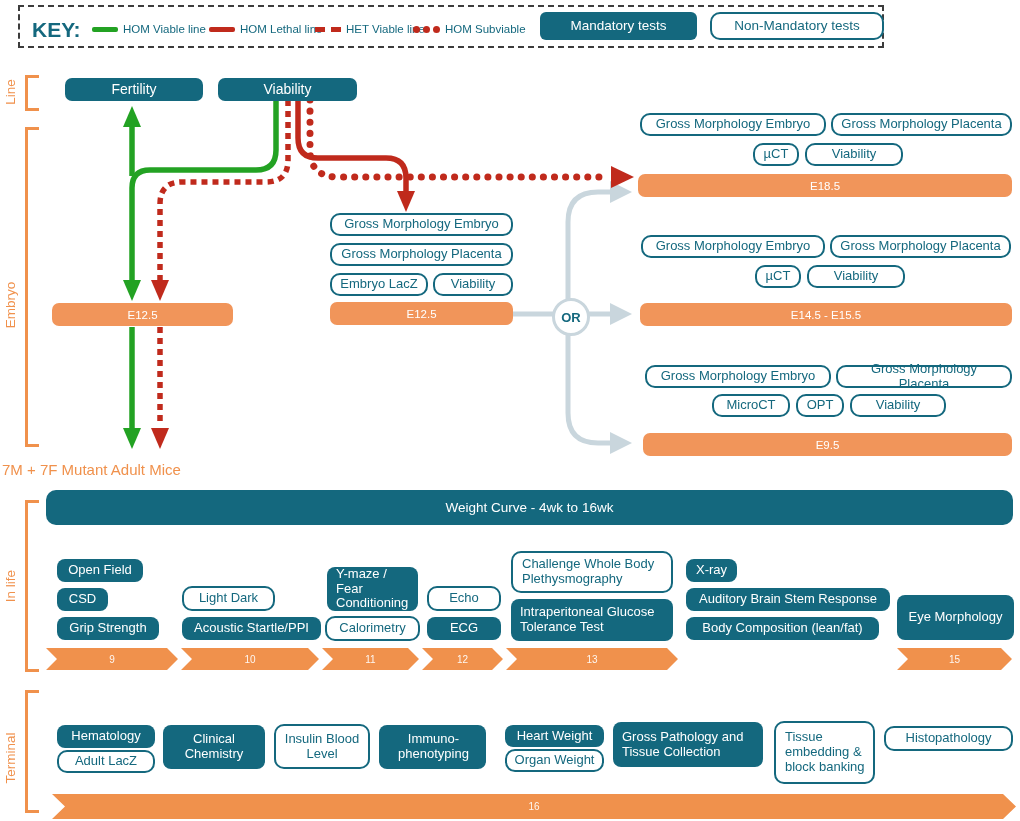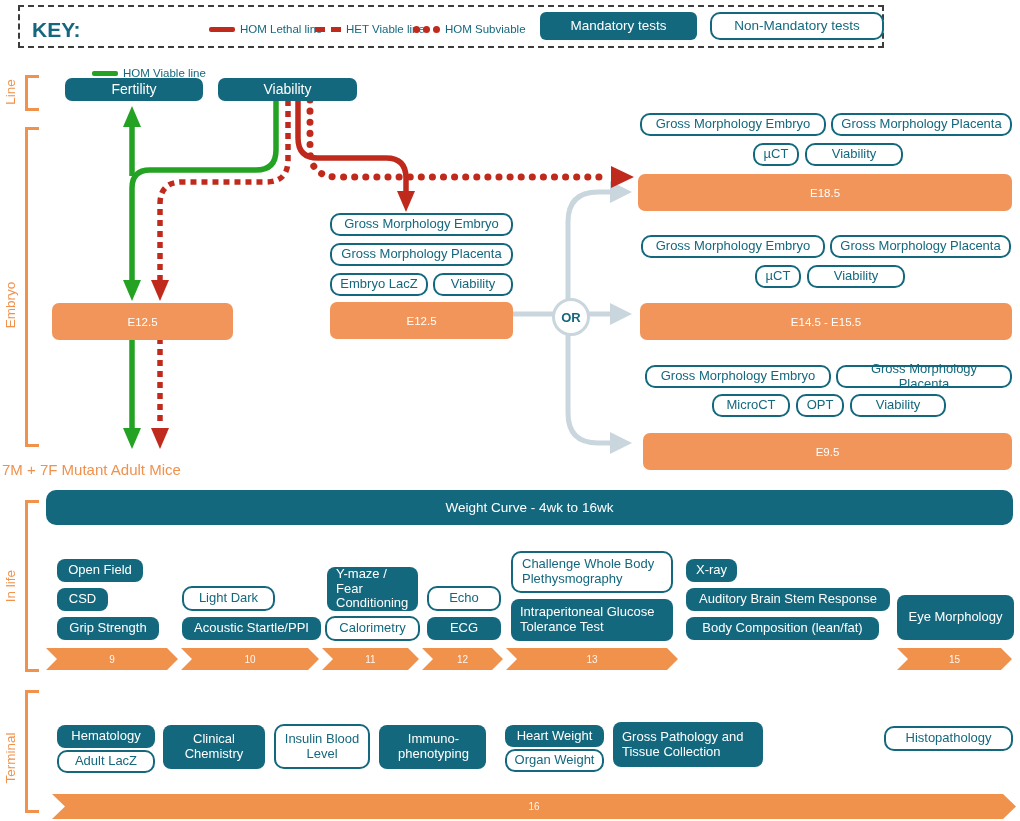--- a/index.html
+++ b/index.html
@@ -6,21 +6,21 @@
   #stage{position:relative;width:1020px;height:821px;background:#fff;overflow:hidden;
          font-family:"Liberation Sans","DejaVu Sans",sans-serif;}
   .abs{position:absolute;box-sizing:border-box;}
   
   .pill{position:absolute;box-sizing:border-box;display:flex;align-items:center;justify-content:center;
         text-align:center;border-radius:8px;font-size:13px;line-height:1.15;padding:1px 6px;}
   .f{background:#14687E;color:#fff;}
   .o{background:#fff;color:#14687E;border:2px solid #14687E;border-radius:10px;}
   .left-txt{justify-content:flex-start;text-align:left;padding-left:9px;}
   
-  .ebar{position:absolute;box-sizing:border-box;height:37px;background:#F1955A;border-radius:7px;
+  .ebar{position:absolute;box-sizing:border-box;height:23px;background:#F1955A;border-radius:7px;
         color:#fff;font-size:11.5px;display:flex;align-items:center;justify-content:center;}
   
   .tealbar{position:absolute;box-sizing:border-box;background:#14687E;border-radius:10px;color:#fff;
         font-size:13.5px;display:flex;align-items:center;justify-content:center;}
   
   .chev{position:absolute;box-sizing:border-box;height:22px;background:#F0914C;color:rgba(255,255,255,.92);
         font-size:10px;display:flex;align-items:center;justify-content:center;
         clip-path:polygon(0% 0%,calc(100% - 11px) 0%,100% 50%,calc(100% - 11px) 100%,0% 100%,11px 50%);}
   
   .bracket{position:absolute;box-sizing:border-box;width:14px;border:3px solid #F0914C;border-right:none;}
@@ -83,21 +83,21 @@
 
     <path d="M298,100 V138 Q298,158 318,158 H386 Q406,158 406,178 V192" stroke="#C02A1C" stroke-width="5.5" fill="none"></path>
     <polygon points="406,212 397,191 415,191" fill="#C02A1C"></polygon>
 
     <path d="M310,100 V150 Q310,177 338,177 H600" stroke="#C02A1C" stroke-width="7" fill="none" stroke-linecap="round" stroke-dasharray="0.1 11"></path>
     <polygon points="634,177 611,166 611,188" fill="#C02A1C"></polygon>
   </svg>
 
   <div id="keybox" class="abs">
     <div class="keytitle" style="left:12px;top:11px;">KEY:</div>
-    <div class="kitem" style="left:72px;top:16px;margin-top:44px;">
+    <div class="kitem" style="left:72px;top:16px;">
       <span class="sw sw-green"></span>
       <span>HOM Viable line</span>
     </div>
     <div class="kitem" style="left:189px;top:16px;">
       <span class="sw sw-red"></span>
       <span>HOM Lethal line</span>
     </div>
     <div class="kitem" style="left:295px;top:16px;">
       <span class="sw sw-dash"></span>
       <span>HET Viable line</span>
@@ -192,17 +192,18 @@
   <div class="chev" style="left:897px;top:648px;width:115px;">15</div>
 
   <div class="pill f" style="left:57px;top:725px;width:98px;height:23px;">Hematology</div>
   <div class="pill o" style="left:57px;top:750px;width:98px;height:23px;">Adult LacZ</div>
   <div class="pill o" style="left:274px;top:724px;width:96px;height:45px;">Insulin Blood Level</div>
   <div class="pill f" style="left:163px;top:725px;width:102px;height:44px;">Clinical Chemistry</div>
   <div class="pill f" style="left:379px;top:725px;width:107px;height:44px;padding-left:8px;">Immuno-phenotyping</div>
   <div class="pill f" style="left:505px;top:725px;width:99px;height:22px;">Heart Weight</div>
   <div class="pill o" style="left:505px;top:749px;width:99px;height:23px;">Organ Weight</div>
   <div class="pill f left-txt" style="left:613px;top:722px;width:150px;height:45px;">Gross Pathology and Tissue Collection</div>
+  <div class="pill o left-txt" style="left:774px;top:721px;width:101px;height:63px;">Tissue embedding &amp; block banking</div>
   <div class="pill o" style="left:884px;top:726px;width:129px;height:25px;">Histopathology</div>
 
   <div class="chev" style="left:52px;top:794px;width:964px;height:25px;clip-path:polygon(0% 0%,calc(100% - 13px) 0%,100% 50%,calc(100% - 13px) 100%,0% 100%,13px 50%);">16</div>
 
 </div>
 
 </body></html>

